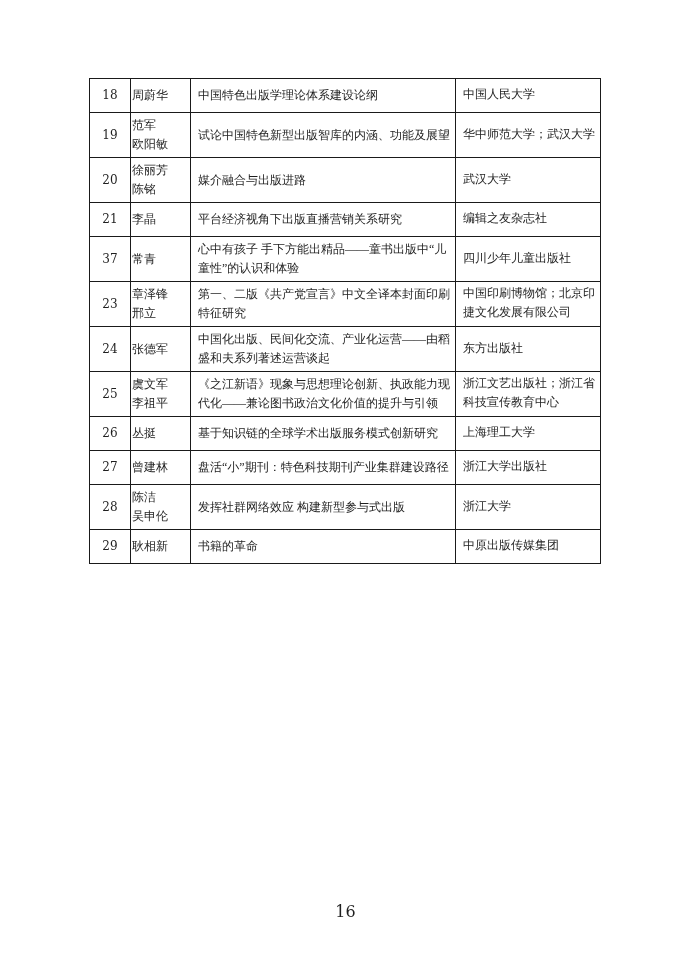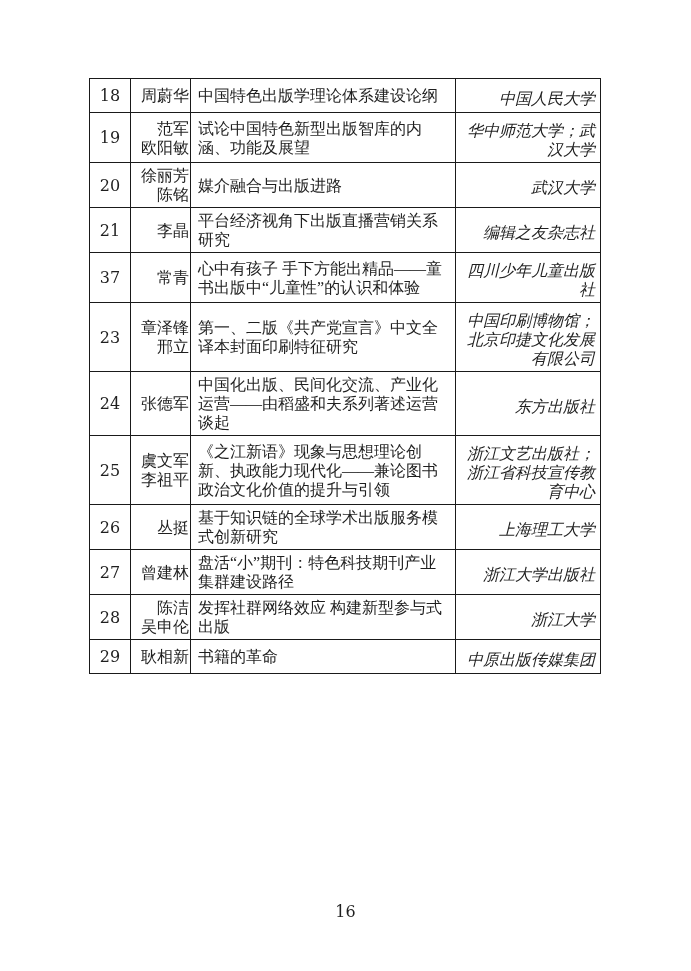--- a/index.html
+++ b/index.html
@@ -18,43 +18,42 @@
   table.papers {
     position: absolute;
     left: 89px;
     top: 78px;
     width: 511px;
     border-collapse: collapse;
     table-layout: fixed;
   }
   table.papers td {
     border: 1px solid #1a1a1a;
-    font-size: 16px;
+    font-size: 12px;
     line-height: 19px;
     color: #1f1f1f;
     vertical-align: middle;
     word-break: break-all;
   }
   td.c-no {
     text-align: center;
     padding: 3px 2px;
   }
   td.c-au {
-    text-align: right;
+    text-align: left;
     padding: 3px 1px;
   }
   td.c-ti {
     text-align: left;
     padding: 3px 4px 3px 7px;
     font-family: Liberation Serif, serif;
   }
   td.c-af {
-    text-align: right;
-    padding: 8px 5px 3px 7px;
-    font-style: italic;
+    text-align: left;
+    padding: 1px 5px 3px 7px;
   }
   table.papers tr {
     height: 34px;
   }
   .page-number {
     position: absolute;
     top: 902px;
     left: 0;
     width: 100%;
     text-align: center;

